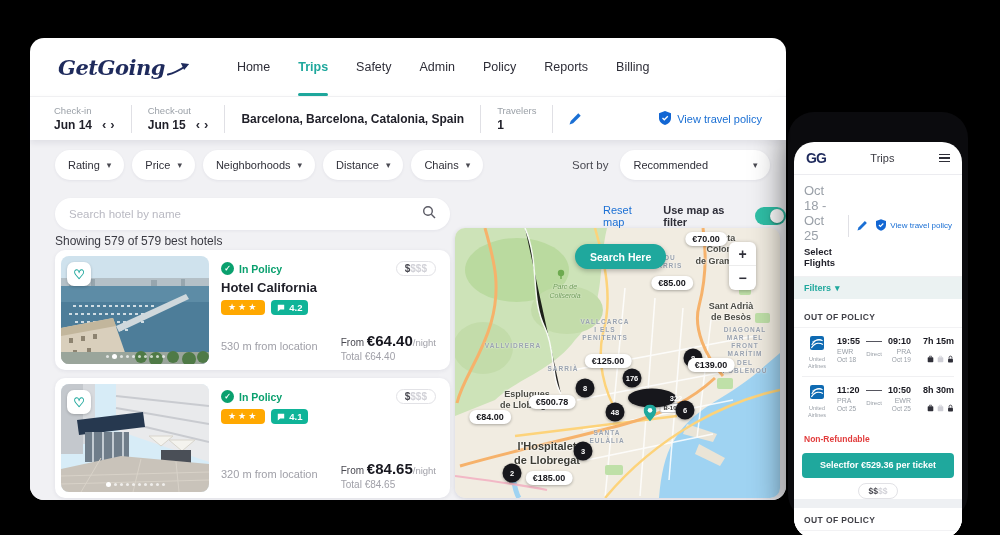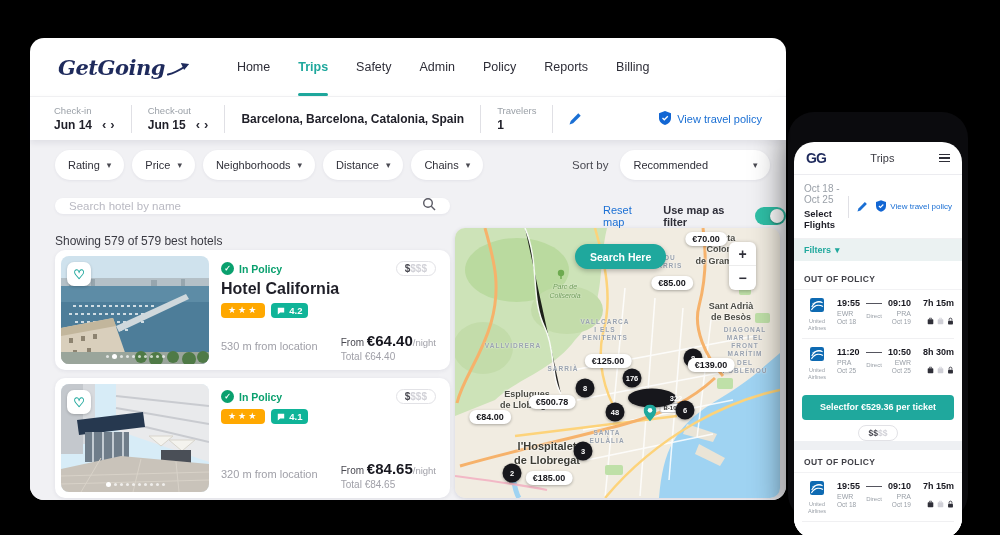--- a/index.html
+++ b/index.html
@@ -44,21 +44,21 @@
   .filters-row { position:absolute; top:112px; left:25px; display:flex; gap:8px; }
   .pill { background:#fff; border-radius:16px; height:30px; padding:0 13px;
           display:flex; align-items:center; gap:7px; font-size:11px; color:#2f2f38;
           box-shadow:0 1px 3px rgba(40,40,80,.07); cursor:pointer; white-space:nowrap; }
   .caret { font-size:9px; color:#4a4a52; }
   .sort-row { position:absolute; top:112px; left:542px; display:flex; align-items:center; gap:12px; }
   .sort-label { font-size:11.5px; color:#4a4a52; }
   .sort-pill { width:150px; justify-content:space-between; }
 
   
-  .search-box { position:absolute; top:160px; left:25px; width:395px; height:16px;
+  .search-box { position:absolute; top:160px; left:25px; width:395px; height:32px;
                 background:#fff; border-radius:16px; display:flex; align-items:center;
                 padding:0 14px; box-shadow:0 1px 3px rgba(40,40,80,.06); }
   .search-box input { flex:1; border:none; outline:none; font-size:11.5px; color:#333;
                       background:transparent; font-family:"Liberation Sans",sans-serif; }
   .search-box input::placeholder { color:#b9b9c2; }
   .map-toggle-row { position:absolute; top:166px; left:573px; display:flex;
                     align-items:center; gap:12px; }
   .reset-map { color:#1a6fd4; font-size:11px; cursor:pointer; }
   .toggle-label { font-size:11px; font-weight:bold; color:#2e2e38; }
   .toggle { width:34px; height:18px; border-radius:9px; background:#2fbfa6; position:relative; cursor:pointer; }
@@ -83,21 +83,21 @@
   .dot { width:3px; height:3px; border-radius:50%; background:rgba(255,255,255,.7); cursor:pointer; }
   .dot.active { width:5px; height:5px; background:#fff; }
   .card-content { flex:1; padding:5px 8px 2px 12px; display:flex; flex-direction:column; }
   .row1 { display:flex; align-items:center; }
   .in-policy { display:flex; align-items:center; gap:5px; font-size:10.5px; font-weight:bold; color:#0aa06e; }
   .check-ic { width:13px; height:13px; border-radius:50%; background:#0aa06e; color:#fff;
               font-size:8px; display:flex; align-items:center; justify-content:center; }
   .tier { margin-left:auto; border:1px solid #e2e2e6; border-radius:10px; padding:1px 8px;
           font-size:10px; font-weight:bold; background:#fff; }
   .tier .on { color:#4a4a52; } .tier .off { color:#d2d2d8; }
-  .hotel-name { font-size:16px; font-weight:bold; color:#1f1f28; margin-top:4px; }
+  .hotel-name { font-size:13px; font-weight:bold; color:#1f1f28; margin-top:4px; }
   .badges { display:flex; gap:6px; margin-top:5px; }
   .stars-badge { background:#ffa800; color:#fff; border-radius:4px; padding:2px 7px;
                  font-size:9px; letter-spacing:2px; }
   .rating-badge { background:#10b498; color:#fff; border-radius:4px; padding:2px 6px;
                   font-size:9.5px; font-weight:bold; display:flex; align-items:center; gap:4px; }
   .card-bottom { margin-top:auto; display:flex; justify-content:space-between; align-items:flex-end; }
   .distance { font-size:11px; color:#a0a0a8; padding-bottom:10px; }
   .price-block { }
   .price-line { font-size:10px; color:#4a4a52; }
   .price-line .amount { font-size:15px; font-weight:bold; color:#17171f; }
@@ -145,21 +145,21 @@
            box-shadow:0 10px 35px rgba(0,0,0,.65); }
   .screen { width:168px; height:396px; background:#fff; border-radius:20px; overflow:hidden;margin-top:24px; }
   .p-header { height:33px; display:flex; align-items:center; padding:0 12px;
               border-bottom:1px solid #ececf0; }
   .p-logo { font-weight:bold; font-size:14px; color:#1e2a5c; letter-spacing:-1px; cursor:pointer; }
   .p-title { flex:1; text-align:center; font-size:11px; color:#3a3a42; }
   .p-menu { display:flex; flex-direction:column; gap:2px; cursor:pointer; }
   .p-menu span { display:block; width:11px; height:1.6px; background:#2e2e38; }
   .p-criteria { display:flex; align-items:center; gap:8px; padding:8px 10px;
                 border-bottom:1px solid #f0f0f2; }
-  .p-dates { font-size:10px; color:#9aa0a8; }
+  .p-dates { font-size:13px; color:#9aa0a8; }
   .p-selflights { font-size:9.5px; font-weight:bold; color:#1f1f28; margin-top:3px; }
   .p-vdiv { width:1px; height:22px; background:#e0e0e5; }
   .p-policy { display:flex; align-items:center; gap:4px; color:#1a6fd4; font-size:8px; cursor:pointer; }
   .p-filters { background:#ebf2f2; padding:6px 10px; font-size:9px; font-weight:bold;
                color:#1fa89d; display:flex; align-items:center; gap:4px; cursor:pointer; }
   .p-body { background:#eef0f3; min-height:300px; }
   .p-card { background:#fff; margin-top:6px; }
   .p-policy-header { text-align:left; padding:7px 10px 5px; font-size:8.5px; font-weight:bold;
                color:#3f3f46; letter-spacing:.4px; border-bottom:1px solid #f2f2f4; }
   .p-flight { display:flex; align-items:flex-start; padding:8px 8px 6px; gap:5px; cursor:pointer; }
@@ -686,20 +686,21 @@
                   <rect x="1" y="3" width="8" height="7" rx="1" fill="#cfcfd6"></rect>
                 </svg>
               <svg width="7" height="8" viewBox="0 0 10 11">
                   <path d="M3 5 V3.4 a2 2 0 0 1 4 0 V5" stroke="#2f2f38" fill="none" stroke-width="1.2"></path>
                   <rect x="1.5" y="5" width="7" height="5.5" rx="1" fill="#2f2f38"></rect>
                 </svg>
             </div>
           </div>
         </div>
 
+        <div class="p-refund">Non-Refundable</div>
         <button class="p-select">Selectfor €529.36 per ticket</button>
         <div class="p-tier">
           <span class="on">$$</span><span class="off">$$</span>
         </div>
       </div>
 
       <div class="p-card">
         <div class="p-policy-header">OUT OF POLICY</div>
 
         <div class="p-flight">

